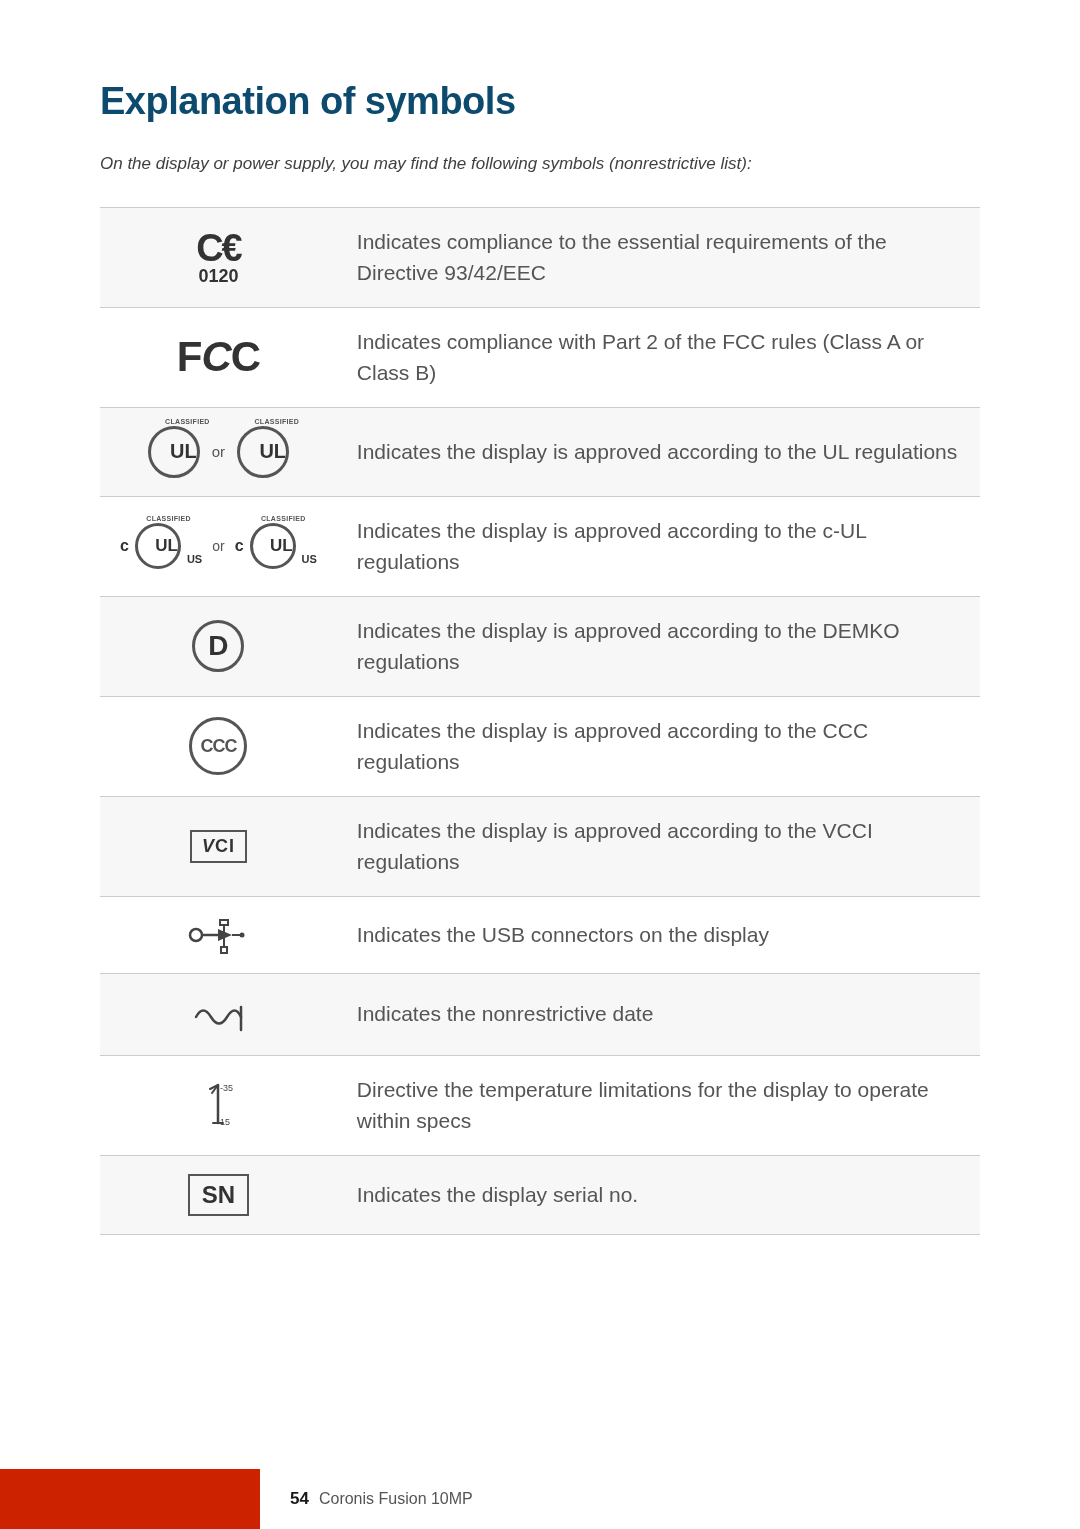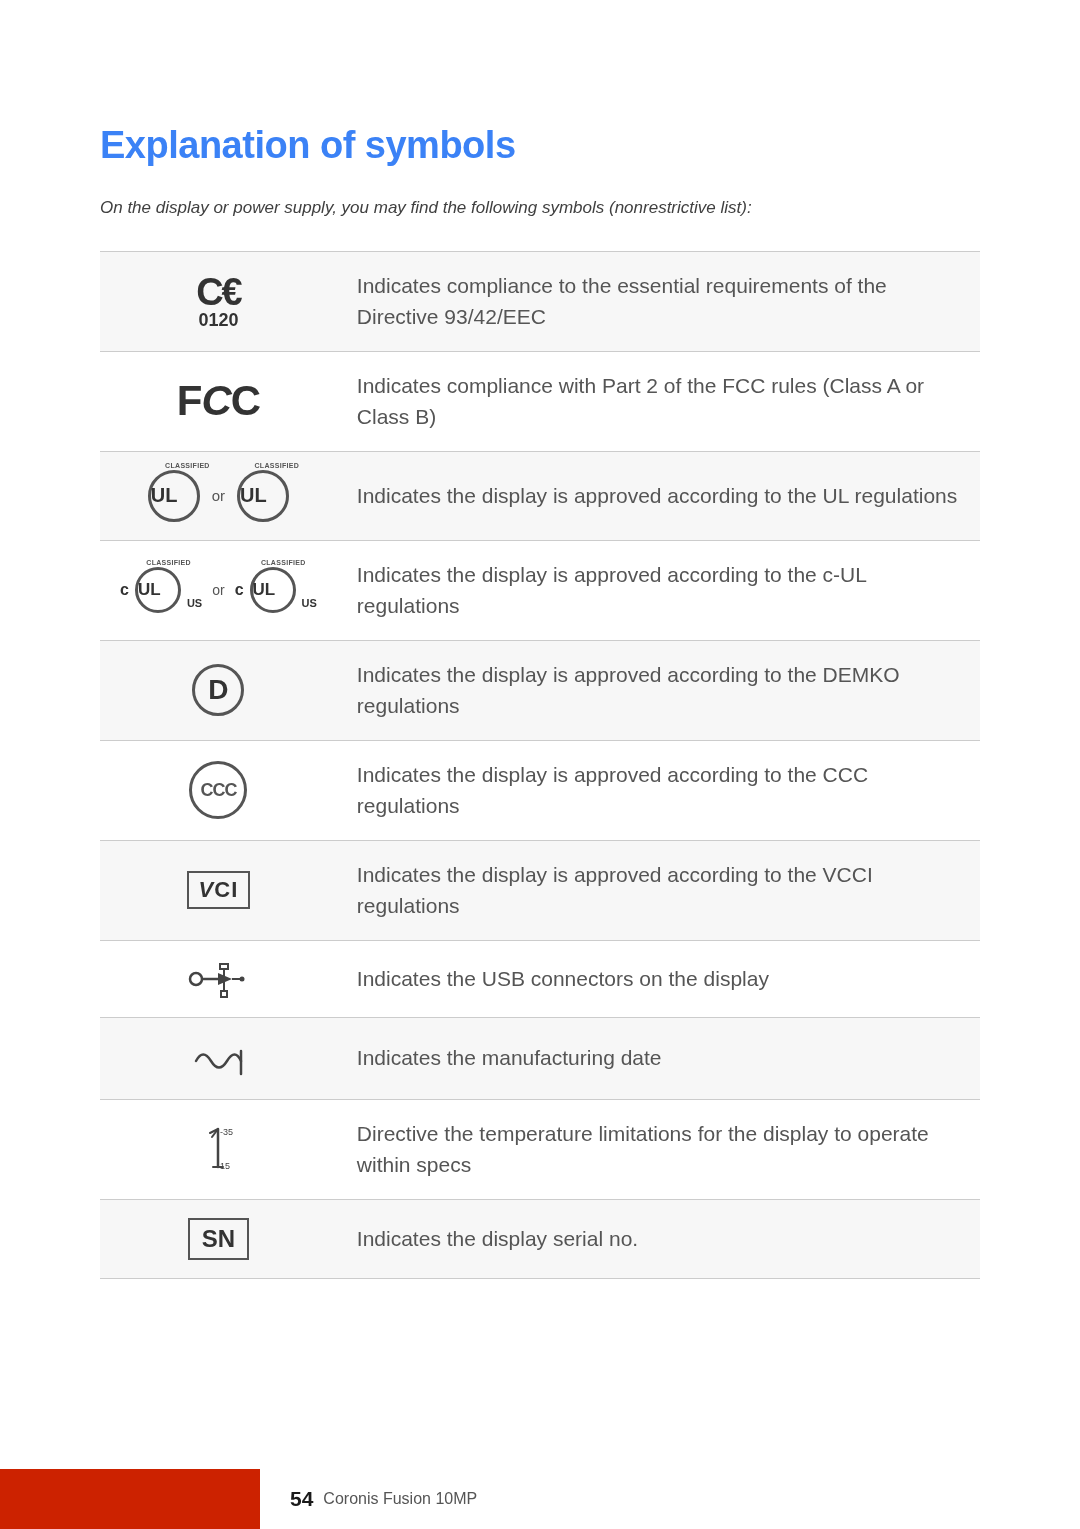--- a/index.html
+++ b/index.html
@@ -11,24 +11,23 @@
       position: relative;
     }
 
     .page {
       padding: 80px 100px 100px 100px;
     }
 
     h1 {
       font-size: 38px;
       font-weight: 700;
-      color: #3b82f6;
+      color: #0c4a6e;
       margin-bottom: 28px;
       letter-spacing: -0.5px;
-      margin-top: 44px;
     }
 
     .intro {
       font-size: 17px;
       color: #404040;
       margin-bottom: 30px;
       line-height: 1.5;
       font-style: italic;
     }
 
@@ -109,21 +108,21 @@
       align-items: center;
       position: relative;
     }
     .ul-circle {
       width: 52px;
       height: 52px;
       border-radius: 50%;
       border: 3px solid #555;
       display: flex;
       align-items: center;
-      justify-content: flex-start;
+      justify-content: flex-end;
       font-size: 20px;
       font-weight: 900;
       color: #333;
       position: relative;
     }
     .ul-classified {
       font-size: 7px;
       color: #555;
       position: absolute;
       top: -8px;
@@ -182,21 +181,21 @@
     }
     .ccc-inner {
       font-size: 18px;
       letter-spacing: -1px;
     }
 
     
     .vcci-box {
       border: 2.5px solid #555;
       padding: 4px 10px;
-      font-size: 22px;
+      font-size: 18px;
       font-weight: 700;
       color: #333;
       display: inline-block;
       letter-spacing: 1px;
     }
     .vcci-box .v-italic {
       font-style: italic;
     }
 
     
@@ -242,21 +241,21 @@
       padding-left: 30px;
       font-size: 16px;
       color: #555;
       display: flex;
       align-items: center;
       gap: 10px;
     }
     .footer-page-num {
       font-weight: 700;
       color: #1a1a1a;
-      font-size: 21px;
+      font-size: 17px;
     }
 
     svg.usb-svg {
       width: 60px;
       height: 40px;
     }
     svg.mfg-svg {
       width: 55px;
       height: 45px;
     }
@@ -398,21 +397,21 @@
         <div class="mfg-symbol">
           <svg class="mfg-svg" viewBox="0 0 55 45">
 
             <path d="M5,25 Q12,12 20,25 Q28,38 36,25 Q44,12 50,25" fill="none" stroke="#444" stroke-width="2.5" stroke-linecap="round"></path>
 
             <line x1="50" y1="15" x2="50" y2="38" stroke="#444" stroke-width="2.5" stroke-linecap="round"></line>
           </svg>
         </div>
       </td>
       <td class="desc-cell">
-        Indicates the manufacturing date
+        Indicates the nonrestrictive date
       </td>
     </tr>
 
     <tr>
       <td class="symbol-cell">
         <div style="display:flex;align-items:flex-end;justify-content:center;">
           <svg width="60" height="60" viewBox="0 0 60 60">
 
             <line x1="30" y1="10" x2="30" y2="48" stroke="#444" stroke-width="2.5" stroke-linecap="round"></line>
 

